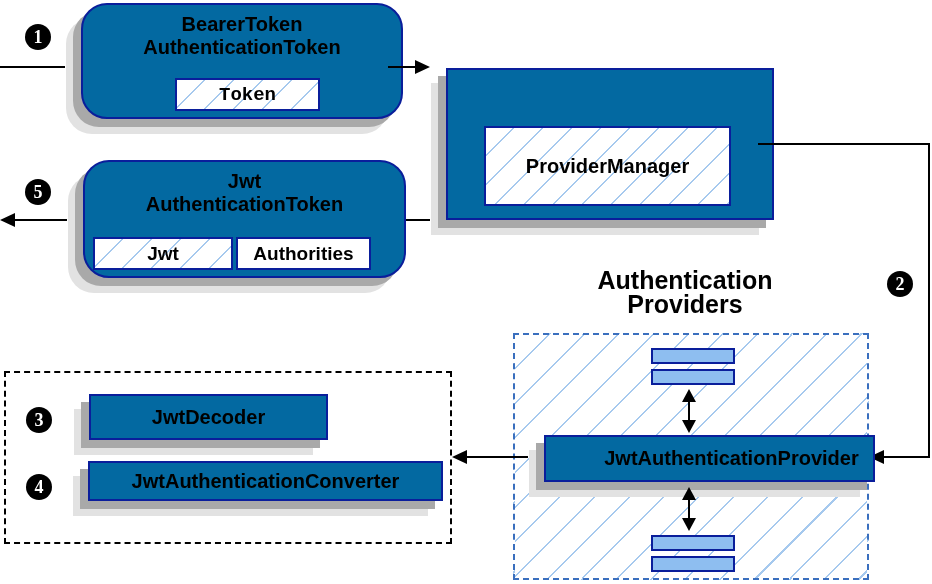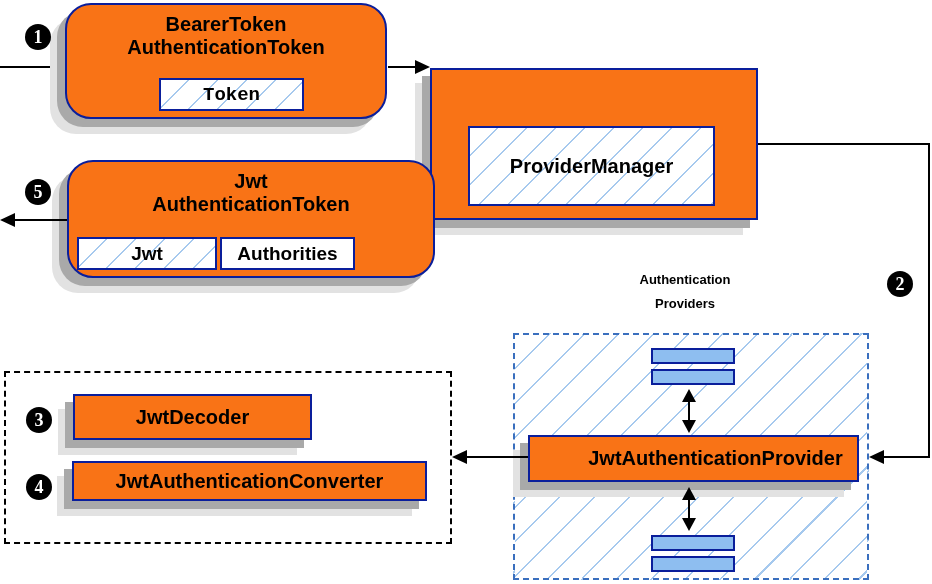--- a/index.html
+++ b/index.html
@@ -2,37 +2,37 @@
 <html><head>
 <meta charset="utf-8">
 <style>
   html,body{margin:0;padding:0;background:#fff;}
   .canvas{
     position:relative;width:932px;height:584px;background:#fff;overflow:hidden;
     font-family:"Liberation Sans","DejaVu Sans",sans-serif;color:#000;
   }
   
   .node{
-    position:absolute;box-sizing:border-box;background:#f97316;
-    border:2px solid #0A1E9B;font-weight:bold;
+    position:absolute;box-sizing:border-box;background:#0369a1;
+    border:2px solid #0A1E9B;font-weight:bold;margin-left:16px;
   }
   .rounded{border-radius:26px;}
   .shadow{box-shadow:-8px 8px 0 0 #A9A9A9,-15px 15px 0 0 #E2E2E2;}
   .node .title{ text-align:center;font-size:20px;line-height:23px;font-weight:bold;}
   .member{
     position:absolute;box-sizing:border-box;background:#fff;border:2px solid #0A1E9B;
     display:flex;align-items:center;justify-content:center;
     font-size:19px;font-weight:bold;
   }
   .hatch-sm{
     background-image:repeating-linear-gradient(135deg,rgba(255,255,255,0) 0px,rgba(255,255,255,0) 19px,#A6C9EE 19px,#A6C9EE 20.5px);
     background-color:#fff;
   }
   .flexc{display:flex;align-items:center;justify-content:center;}
-  .label{position:absolute;text-align:center;font-weight:bold;font-size:13px;line-height:24px;}
+  .label{position:absolute;text-align:center;font-weight:bold;font-size:25px;line-height:24px;}
   
   .dashed-blue{
     position:absolute;box-sizing:border-box;border:2px dashed #3A6FBE;
     background-color:#fff;
     background-image:repeating-linear-gradient(135deg,rgba(255,255,255,0) 0px,rgba(255,255,255,0) 23px,#A6C9EE 23px,#A6C9EE 24.5px);
   }
   .dashed-black{
     position:absolute;box-sizing:border-box;border:2px dashed #000;background:#fff;
   }
   .bar{
@@ -70,21 +70,21 @@
 
   <div class="hline" style="left:388px;top:66px;width:30px;"></div>
   <div class="ah right" style="left:415px;top:60px;"></div>
 
   <div class="node shadow" style="left:430px;top:68px;width:328px;height:152px;">
     <div class="member hatch-sm" style="left:36px;top:56px;width:247px;height:80px;font-size:20px;">ProviderManager</div>
   </div>
 
   <div class="hline" style="left:390px;top:219px;width:40px;"></div>
 
-  <div class="node rounded shadow" style="left:67px;top:160px;width:368px;height:118px;">
+  <div class="node rounded shadow" style="left:67px;top:160px;width:323px;height:118px;">
     <div class="title" style="margin-top:8px;">Jwt</div>
     <div class="title">AuthenticationToken</div>
     <div class="member hatch-sm" style="left:8px;top:75px;width:140px;height:33px;">Jwt</div>
     <div class="member" style="left:151px;top:75px;width:135px;height:33px;">Authorities</div>
   </div>
 
   <div class="ah left" style="left:0;top:213px;"></div>
   <div class="hline" style="left:13px;top:219px;width:54px;"></div>
 
   <div class="hline" style="left:758px;top:143px;width:172px;"></div>

